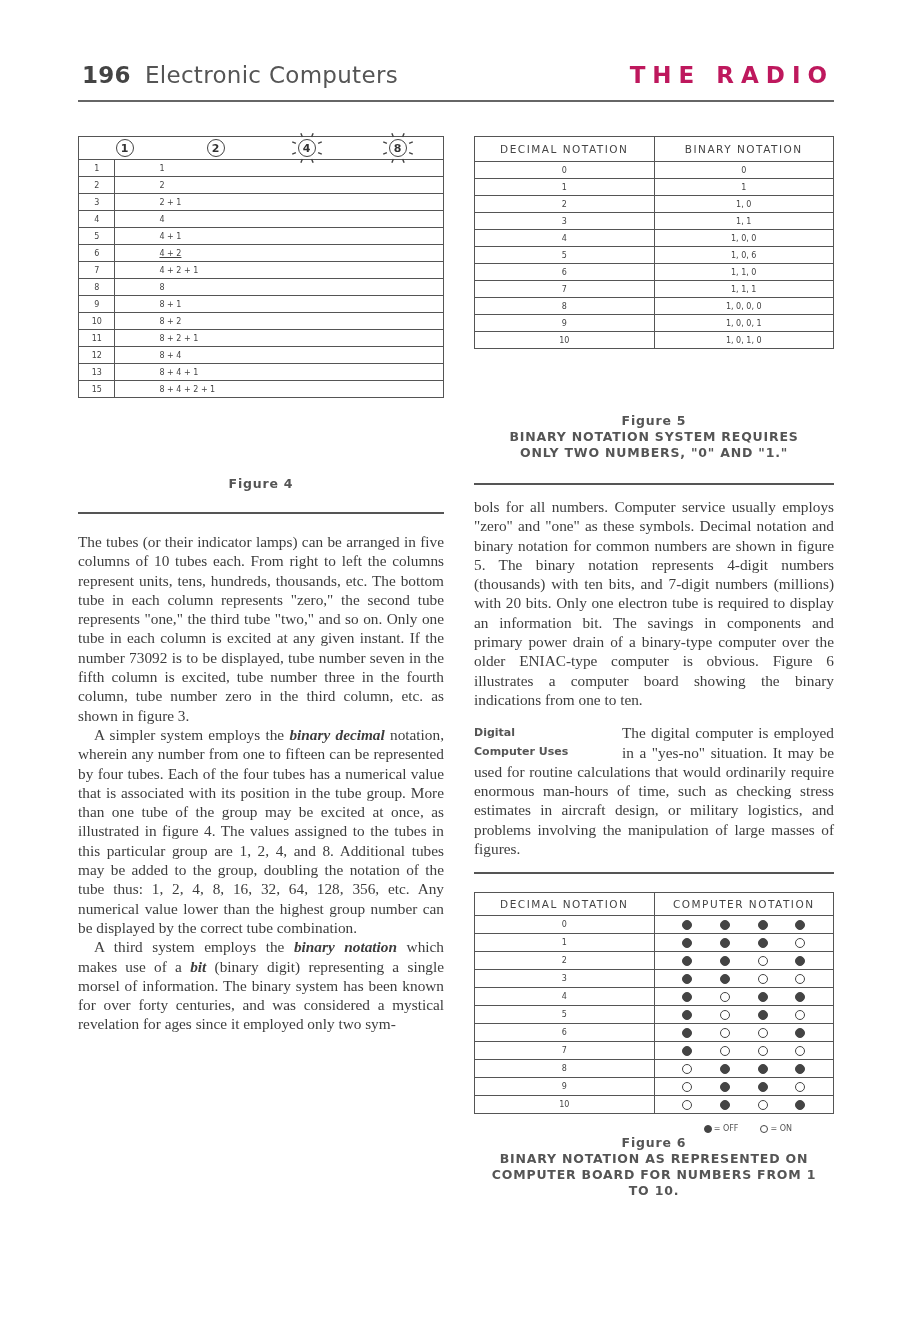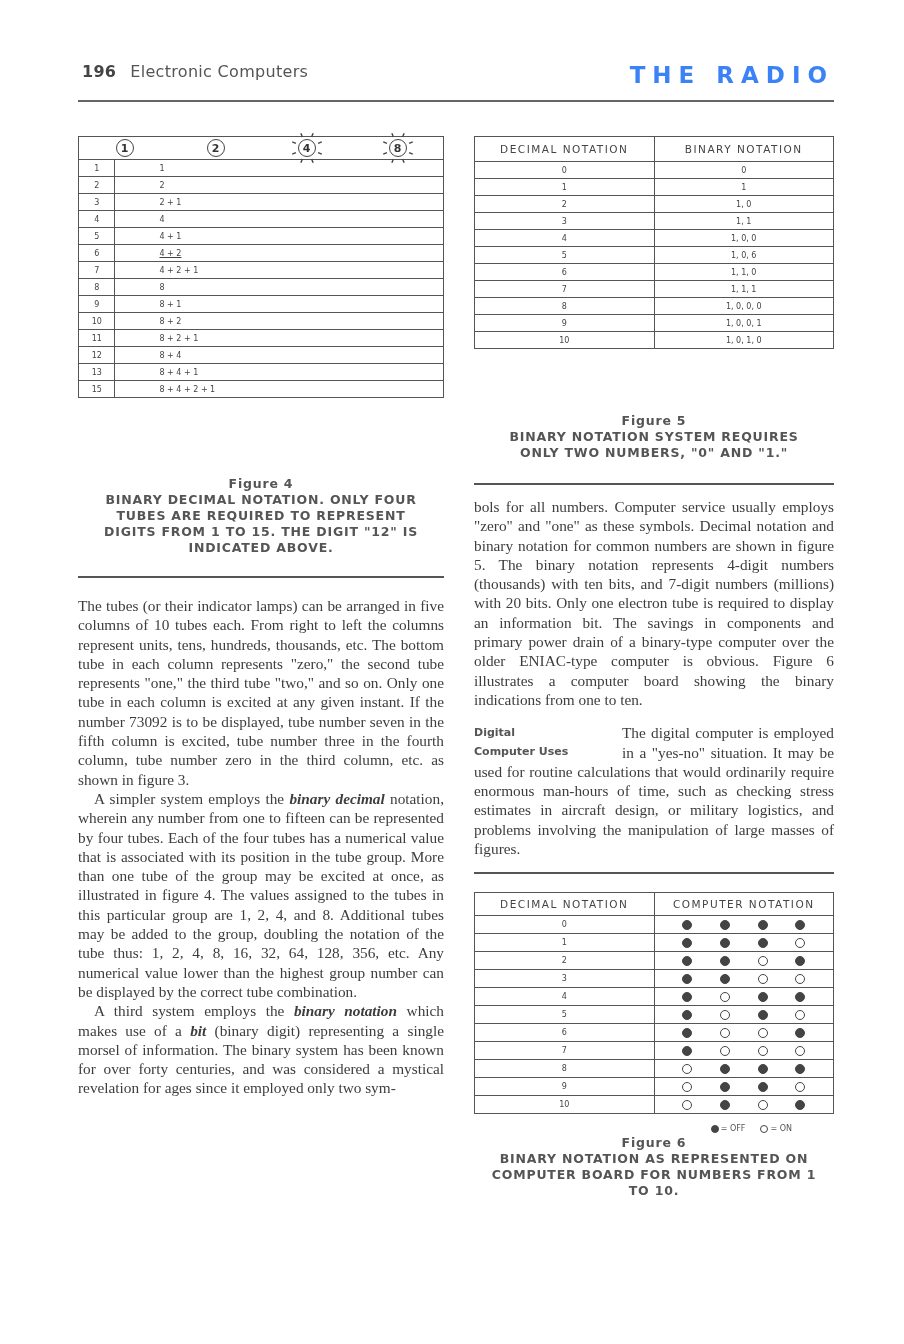--- a/index.html
+++ b/index.html
@@ -1,22 +1,22 @@
 <!DOCTYPE html>
 <html><head>
 <meta charset="utf-8">
 <style>
   html,body{margin:0;padding:0;background:#fff;}
   body{width:904px;height:1344px;position:relative;overflow:hidden;color:#3a3a3a;
        font-family:"Liberation Serif","DejaVu Serif",serif;}
   .hdr-left{position:absolute;left:82px;top:62px;font-family:"DejaVu Sans","Liberation Sans",sans-serif;
-       font-size:16px;color:#555;letter-spacing:0.3px;}
+       font-size:23px;color:#555;letter-spacing:0.3px;}
   .hdr-left .pg{font-weight:bold;color:#444;margin-right:14px;}
   .hdr-right{position:absolute;right:70px;top:62px;font-family:"DejaVu Sans","Liberation Sans",sans-serif;
-       font-size:23px;font-weight:bold;color:#3b82f6;letter-spacing:7px;}
+       font-size:23px;font-weight:bold;color:#be185d;letter-spacing:7px;}
   .hdr-rule{position:absolute;left:78px;right:70px;top:100px;height:2px;background:#666;}
 
   .col{position:absolute;top:136px;}
   .col-left{left:78px;width:366px;}
   .col-right{left:474px;width:360px;}
 
   table.fig{border-collapse:collapse;width:100%;font-family:"DejaVu Sans","Liberation Sans",sans-serif;
        font-size:8px;color:#444;}
   table.fig td, table.fig th{border:1.5px solid #555;padding:0;height:16px;}
   table.fig th{font-weight:normal;font-size:10.5px;letter-spacing:1.5px;height:19px;}
@@ -36,21 +36,21 @@
        text-align:center;color:#555;letter-spacing:0.8px;line-height:16px;margin-top:48px;}
   .rule{height:2px;background:#555;}
 
   .body{font-size:15.3px;line-height:19.3px;text-align:justify;color:#3d3d3d;}
   .body p{margin:0;}
   .body p.ind{text-indent:16px;}
   .body i{font-style:italic;font-weight:bold;}
   .side-head{font-family:"DejaVu Sans","Liberation Sans",sans-serif;font-weight:bold;font-size:11px;
        color:#555;line-height:19px;float:left;width:148px;}
   .legend{font-family:"DejaVu Sans","Liberation Sans",sans-serif;font-size:8px;color:#555;
-       display:flex;gap:15px;justify-content:flex-end;padding-right:42px;align-items:center;}
+       display:flex;gap:22px;justify-content:flex-end;padding-right:42px;align-items:center;}
   .legend .dot{width:8px;height:8px;display:inline-block;vertical-align:middle;margin-right:2px;}
 </style>
 </head>
 <body>
 
 <div class="hdr-left">
   <span class="pg">196</span><span>Electronic Computers</span>
 </div>
 <div class="hdr-right">THE RADIO</div>
 <div class="hdr-rule"></div>
@@ -153,21 +153,20 @@
         <tr>
           <td class="c">15</td>
           <td class="" style="padding-left: 44px;">8 + 4 + 2 + 1</td>
         </tr>
       </tbody>
   </table>
 
   <div style="height:30px"></div>
   <div class="caption">
     <div>Figure 4</div>
-    <div style="padding:0 22px">BINARY DECIMAL NOTATION. ONLY FOUR TUBES ARE REQUIRED TO REPRESENT DIGITS FROM 1 TO 15. THE DIGIT "12" IS INDICATED ABOVE.</div>
   </div>
   <div class="rule" style="margin-top:20px"></div>
 
   <div class="body" style="margin-top:18px">
     <p>The tubes (or their indicator lamps) can be arranged in five columns of 10 tubes each. From right to left the columns represent units, tens, hundreds, thousands, etc. The bottom tube in each column represents "zero," the second tube represents "one," the third tube "two," and so on. Only one tube in each column is excited at any given instant. If the number 73092 is to be displayed, tube number seven in the fifth column is excited, tube number three in the fourth column, tube number zero in the third column, etc. as shown in figure 3.</p>
     <p class="ind"><span>A simpler system employs the </span><i>binary decimal</i><span> notation, wherein any number from one to fifteen can be represented by four tubes. Each of the four tubes has a numerical value that is associated with its position in the tube group. More than one tube of the group may be excited at once, as illustrated in figure 4. The values assigned to the tubes in this particular group are 1, 2, 4, and 8. Additional tubes may be added to the group, doubling the notation of the tube thus: 1, 2, 4, 8, 16, 32, 64, 128, 356, etc. Any numerical value lower than the highest group number can be displayed by the correct tube combination.</span></p>
     <p class="ind"><span>A third system employs the </span><i>binary notation</i><span> which makes use of a </span><i>bit</i><span> (binary digit) representing a single morsel of information. The binary system has been known for over forty centuries, and was considered a mystical revelation for ages since it employed only two sym-</span></p>
   </div>
 </div>
 

